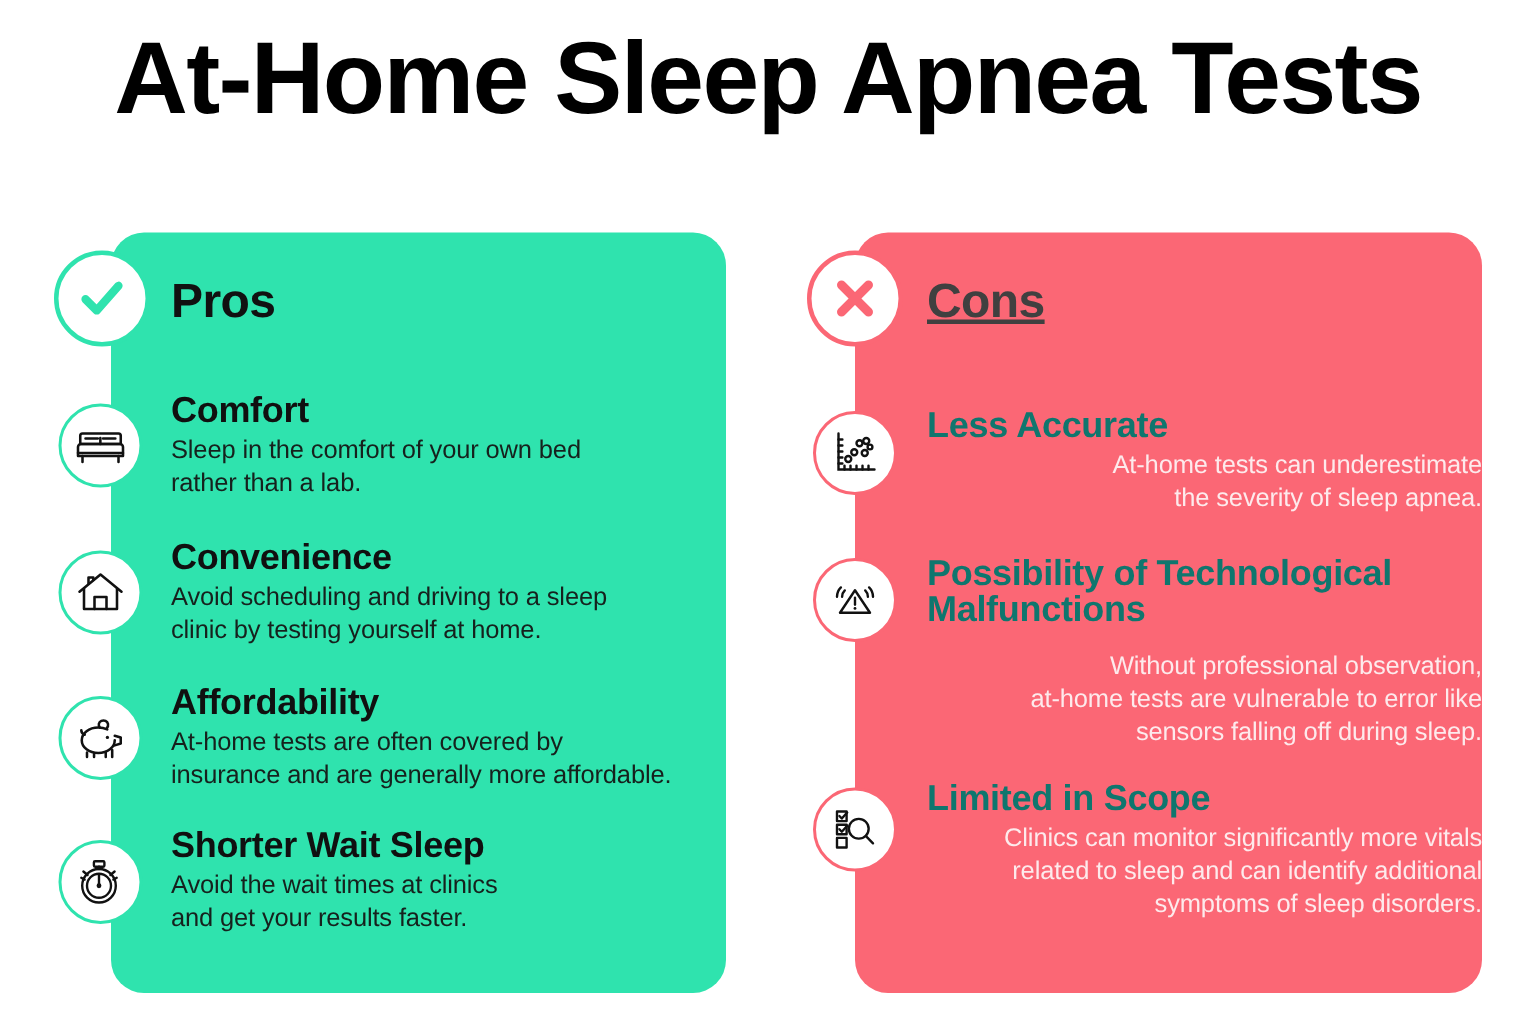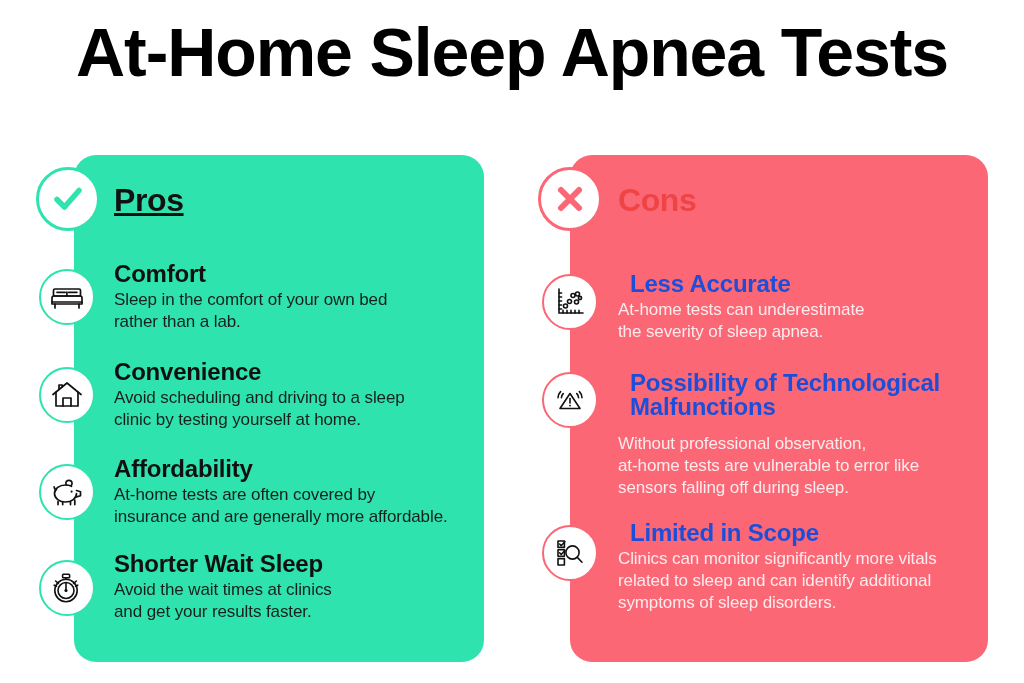--- a/index.html
+++ b/index.html
@@ -86,26 +86,26 @@
     position: absolute;
     font-size: 32px;
     font-weight: 700;
     line-height: 38px;
     letter-spacing: -0.4px;
   }
   .card-heading-pros {
     left: 114px;
     top: 181px;
     color: #111111;
-    text-decoration: underline;
   }
   .card-heading-cons {
     left: 618px;
     top: 181px;
-    color: #ef4444;
+    color: #404040;
+    text-decoration: underline;
   }
   .item-icon {
     position: absolute;
     width: 56px;
     height: 56px;
     border-radius: 50%;
     background: #ffffff;
     box-sizing: border-box;
     display: flex;
     align-items: center;
@@ -127,22 +127,22 @@
   .item-body {
     font-size: 17px;
     font-weight: 400;
     line-height: 22px;
     letter-spacing: -0.1px;
     margin: 0;
     white-space: pre-line;
   }
   .pros .item-title { color: #101010; }
   .pros .item-body  { color: #16211d; }
-  .cons .item-title { color: #1d4ed8; margin-left: 12px; }
-  .cons .item-body  { color: #fdeaec; }
+  .cons .item-title { color: #0f766e; }
+  .cons .item-body  { color: #fdeaec; text-align: right; }
 
   svg { display: block; }
 </style>
 </head>
 <body>
 
 <div class="title-block">
   <div class="title-line2">At-Home Sleep Apnea Tests</div>
 </div>
 

